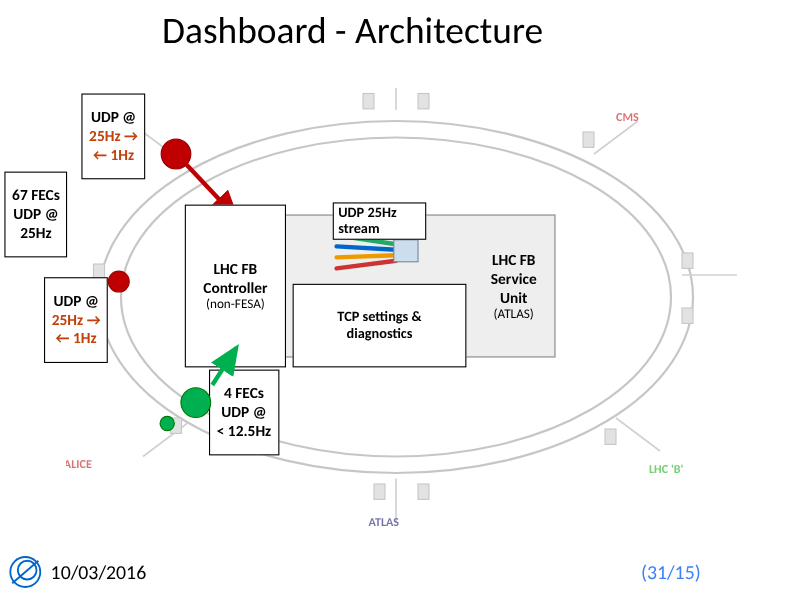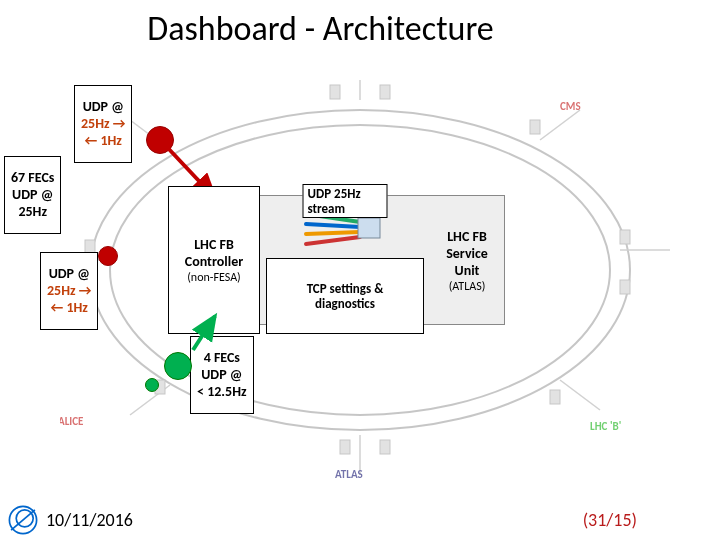--- a/index.html
+++ b/index.html
@@ -3,21 +3,21 @@
 <meta charset="utf-8">
 <style>
   * { box-sizing: border-box; margin: 0; padding: 0; }
   html, body { width: 720px; height: 540px; font-family: Calibri, Arial, sans-serif; background: #fff; overflow: hidden; }
   .slide { position: relative; width: 641px; height: 540px; }
   .title { position: absolute; top: 8px; left: 0; right: 0; text-align: center; font-size: 34px; font-weight: 400; color: #000; }
   .footer { position: absolute; bottom: 6px; left: 0; right: 0; height: 28px; display: flex; align-items: center; }
   .footer-logo { width: 34px; height: 34px; margin-left: 6px; }
   .footer-date { margin-left: 6px; font-size: 18px; color: #000; }
   .footer-center { position: absolute; left: 0; right: 0; text-align: center; font-size: 18px; color: #000; }
-  .footer-page { position: absolute; right: 4px; font-size: 18px; color: #b91c1c; }
+  .footer-page { position: absolute; right: 4px; font-size: 18px; color: #3b82f6; }
 
   .bg-ring { position: absolute; left: 60px; top: 80px; width: 620px; height: 400px; opacity: 0.55; }
   .ring-line { fill: none; stroke: #999; stroke-width: 2; }
   .facility-label { font-size: 11px; fill: #666; font-weight: bold; }
   .facility-cms { fill: #b00; }
   .facility-alice { fill: #b00; }
   .facility-atlas { fill: #006; }
   .facility-lhcb { fill: #0a0; }
 
   .label-box { position: absolute; background: #fff; border: 1.5px solid #000; padding: 13px 6px; font-size: 14px; line-height: 1.2; font-weight: bold; text-align: center; white-space: nowrap; }
@@ -152,17 +152,17 @@
       </defs>
     <line x1="8" y1="40" x2="30" y2="6" stroke="#00b050" stroke-width="4" marker-end="url(#ahg)"></line>
   </svg>
 
   <div class="footer">
     <svg class="footer-logo" viewBox="0 0 40 40">
       <circle cx="20" cy="20" r="16" fill="none" stroke="#06c" stroke-width="2"></circle>
       <circle cx="22" cy="18" r="10" fill="none" stroke="#06c" stroke-width="2"></circle>
       <line x1="6" y1="32" x2="34" y2="8" stroke="#06c" stroke-width="2"></line>
     </svg>
-    <div class="footer-date">10/11/2016</div>
+    <div class="footer-date">10/03/2016</div>
     <div class="footer-page">(31/15)</div>
   </div>
 
 </div>
 
 </body></html>

